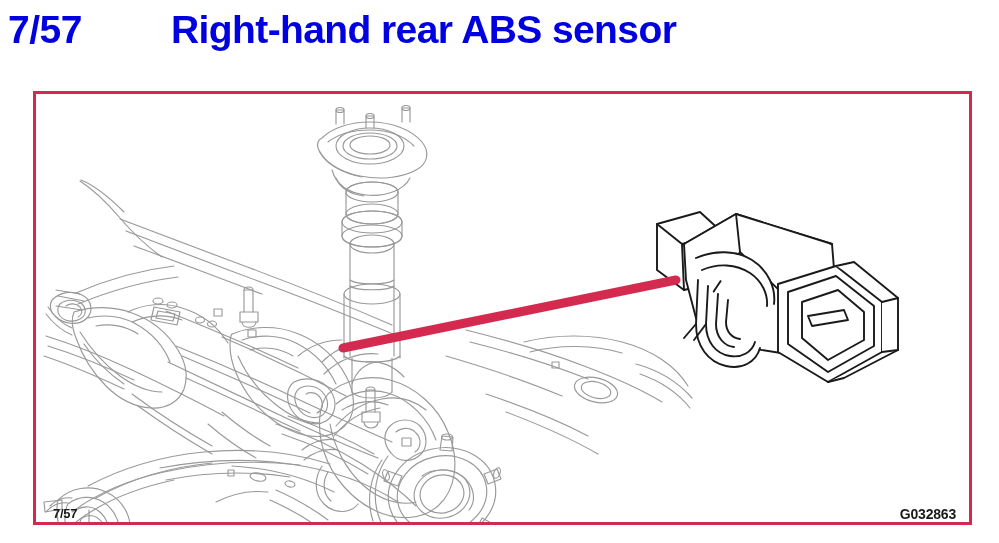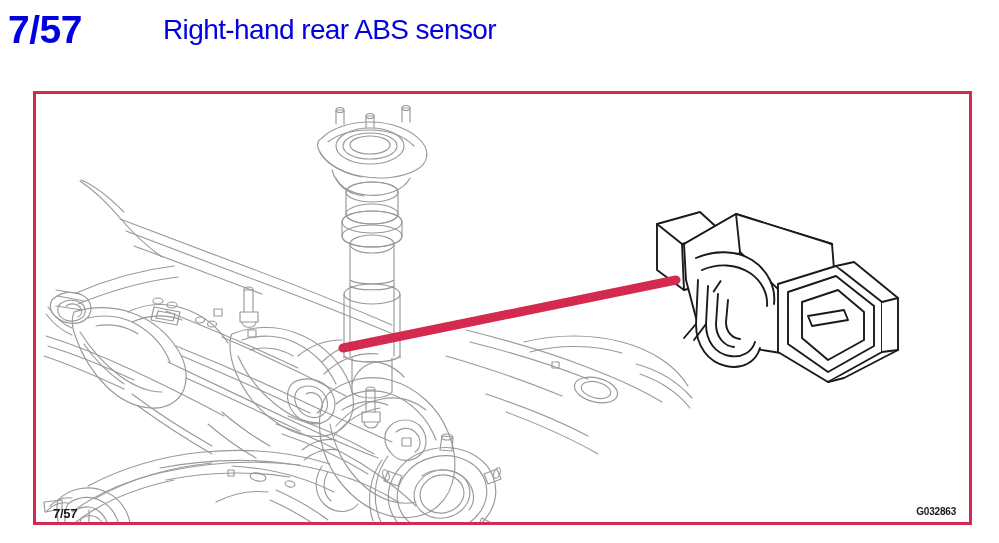--- a/index.html
+++ b/index.html
@@ -33,24 +33,24 @@
     font-weight: bold;
     font-family: "Liberation Sans", sans-serif;
     font-stretch: condensed;
     letter-spacing: -0.5px;
     line-height: 44px;
     color: #0000e0;
     white-space: nowrap;
   }
   #page-title {
     position: absolute;
-    left: 163px;
+    left: 171px;
     top: 8px;
-    font-size: 28px;
-    font-weight: normal;
+    font-size: 39px;
+    font-weight: bold;
     font-family: "Liberation Sans", sans-serif;
     font-stretch: condensed;
     letter-spacing: -0.6px;
     line-height: 44px;
     color: #0000e0;
     white-space: nowrap;
   }
 
   
   #figure-panel {
@@ -82,21 +82,21 @@
     font-family: "Liberation Sans", sans-serif;
     font-stretch: condensed;
     color: #1a1a1a;
     letter-spacing: -0.3px;
     white-space: nowrap;
   }
   #figure-ref-code {
     position: absolute;
     right: 13px;
     top: 412px;
-    font-size: 10px;
+    font-size: 14px;
     font-weight: bold;
     font-family: "Liberation Sans", sans-serif;
     font-stretch: condensed;
     color: #1a1a1a;
     letter-spacing: -0.2px;
     white-space: nowrap;
   }
 </style>
 </head>
 <body>

